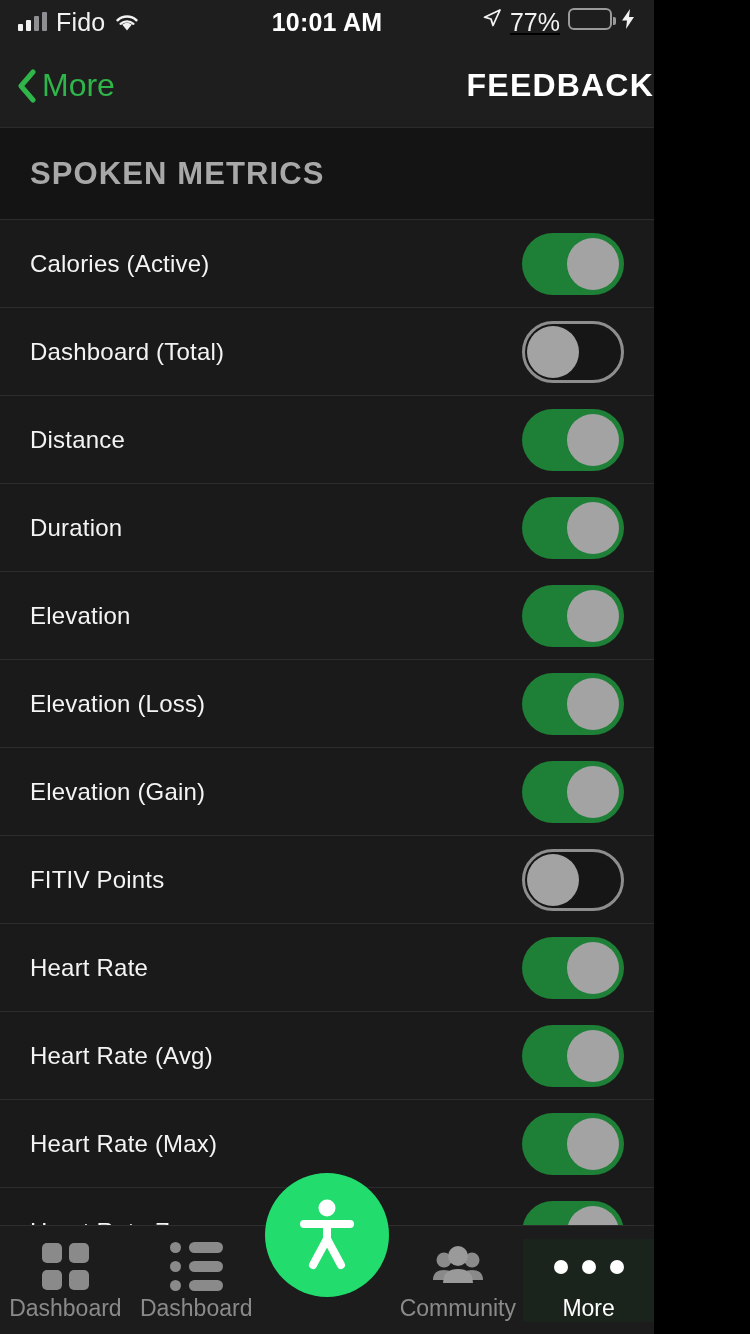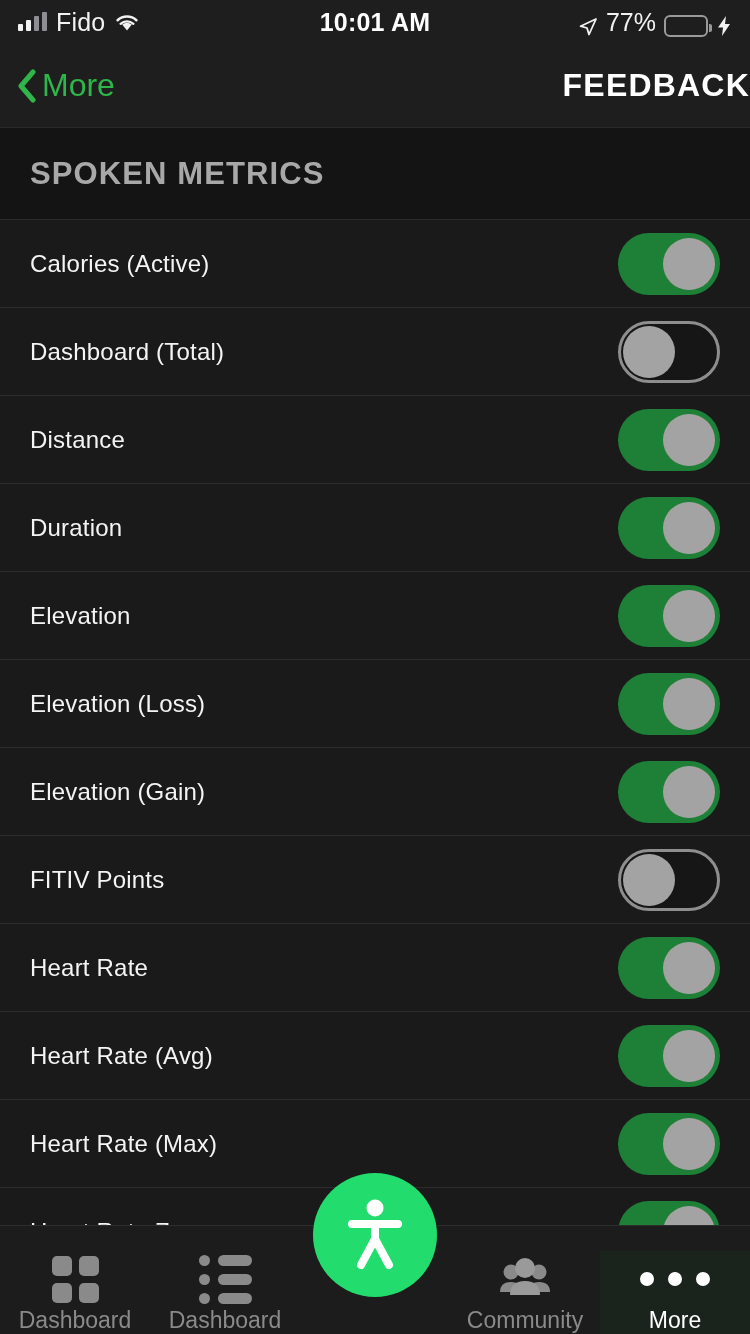--- a/index.html
+++ b/index.html
@@ -4,21 +4,21 @@
 <style>
   * { margin:0; padding:0; box-sizing:border-box; }
   html, body {
     width:750px; height:1334px;
     background:#000;
     font-family:"Liberation Sans", sans-serif;
     overflow:hidden;
   }
   #screen {
     position:relative;
-    width:750px; height:1334px;
+    width:654px; height:1334px;
     background:#fde047;
     overflow:hidden;
   }
 
   
   .status-bar {
     position:relative;
     height:44px;
     background:#1e1e1e;
     display:flex; align-items:center;
@@ -34,22 +34,22 @@
   .signal-bars i:nth-child(4){ height:19px; }
   .carrier { color:#f2f2f2; font-size:25px; letter-spacing:.2px; }
   .wifi { width:26px; height:20px; position:relative; }
   .sb-center {
     position:absolute; left:0; right:0; top:0; bottom:0;
     display:flex; align-items:center; justify-content:center;
     pointer-events:none;
   }
   .clock { color:#fff; font-size:25px; font-weight:bold; letter-spacing:.2px; }
   .sb-right {
-    margin-left:auto; display:flex; align-items:flex-end; gap:8px;
-    position:relative; z-index:2;
+    margin-left:auto; display:flex; align-items:flex-start; gap:8px;
+    position:relative; z-index:2;text-decoration:underline;
   }
   .loc-arrow { width:20px; height:20px; }
   .batt-pct { color:#f2f2f2; font-size:25px; }
   .batt {
     width:44px; height:22px; border:2px solid #9a9a9a;
     border-radius:6px; padding:2px; position:relative;
   }
   .batt .fill { height:100%; background:#4cd964; border-radius:2px; }
   .batt:after {
     content:""; position:absolute; right:-6px; top:7px;
@@ -117,21 +117,21 @@
     border-radius:50%; background:#a3a3a3;
   }
   .toggle.on .knob { left:45px; }
   .toggle.off .knob { top:2px; left:2px; }
 
   
   .tab-bar {
     position:absolute; left:0; right:0; bottom:0;
     height:109px; background:#1c1c1c;
     border-top:1px solid #2e2e2e;
-    display:flex; align-items:flex-end; z-index:5;
+    display:flex; align-items:center; z-index:5;
   }
   .tab {
     flex:1; display:flex; flex-direction:column;
     align-items:center; justify-content:center; gap:6px;
     cursor:pointer; padding-top:6px;
   }
   .tab.active { background:#1b241c; }
   .tab .ti { height:44px; display:flex; align-items:center; justify-content:center; }
   .tab .tl { font-size:23px; color:#8a8a8a; }
   .tab.active .tl { color:#ffffff; }

